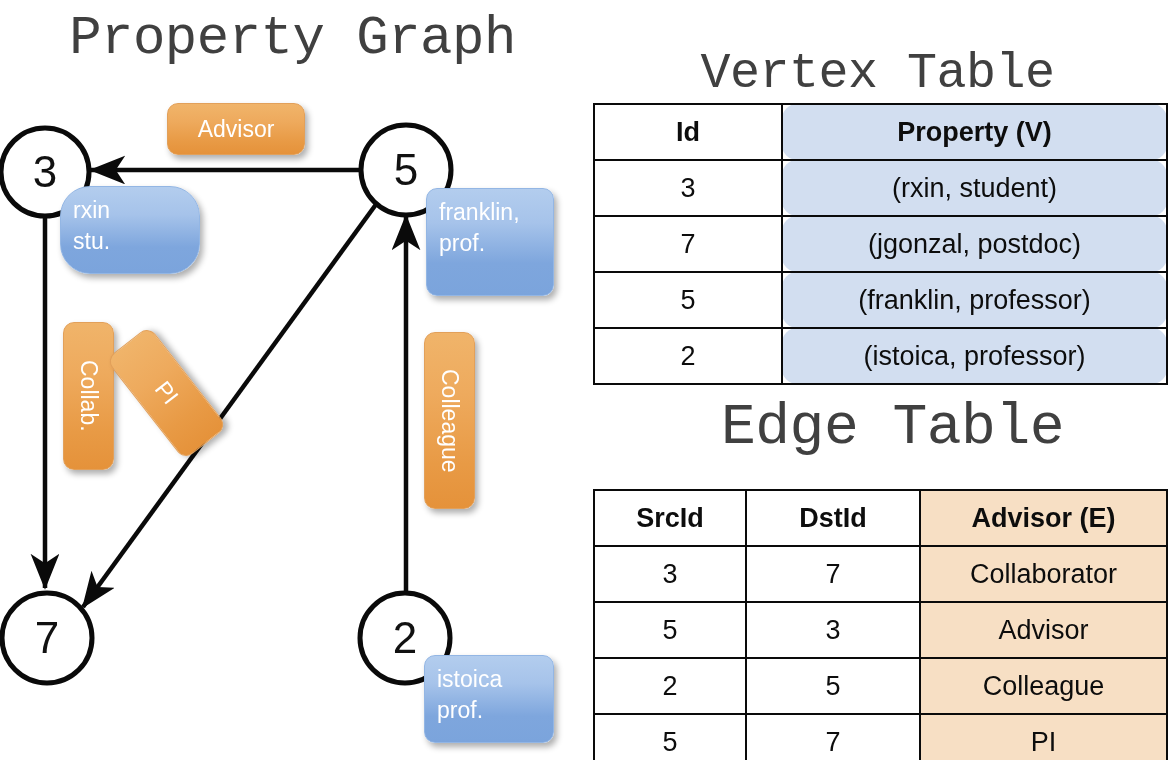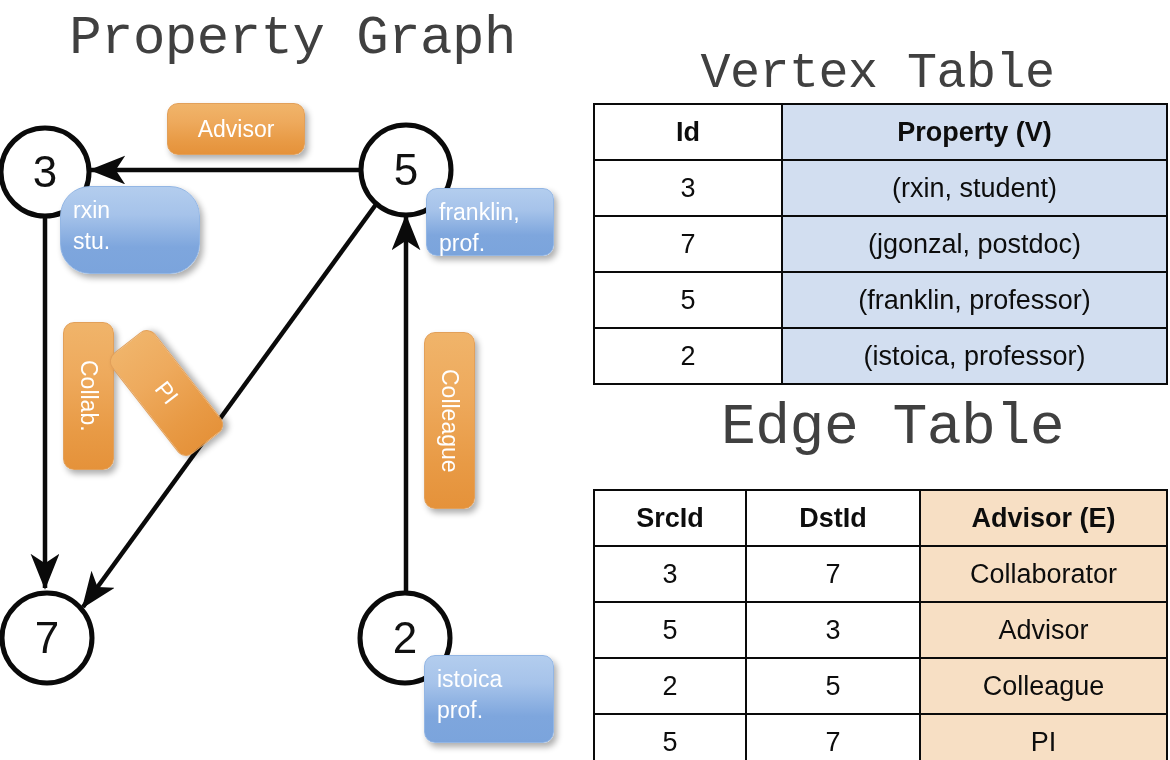--- a/index.html
+++ b/index.html
@@ -116,21 +116,21 @@
     color: #0d0d0d;
     padding: 0;
     height: 54px;
     vertical-align: middle;
     margin-top: 6px;
   }
   .data-table th {
     font-weight: bold;
     font-size: 27px;
   }
-  .cell-blue { background: #d2def0; }
+  .cell-blue { background: #d2def0; border-radius: 15px; }
   .cell-orange { background: #f7dfc4; }
   .sep-col { border-left: 4px solid #0a0a0a; }
 
   #vertex-table { left: 593px; top: 103px; width: 573px; }
   #edge-table  { left: 593px; top: 489px; width: 573px; }
 </style>
 </head>
 <body>
 
 <div class="title" id="title-property-graph">Property Graph</div>
@@ -163,21 +163,21 @@
   <div class="node-label" style="left:15px; top:150px;">3</div>
   <div class="node-label" style="left:376px; top:148px;">5</div>
   <div class="node-label" style="left:17px; top:616px;">7</div>
   <div class="node-label" style="left:375px; top:616px;">2</div>
 
   <div class="prop-box prop-blue" style="left:60px; top:186px; width:140px; height:88px;border-radius:30px;">
     <div>rxin</div>
     <div>stu.</div>
   </div>
 
-  <div class="prop-box prop-blue" style="left:426px; top:188px; width:128px; height:68px;">
+  <div class="prop-box prop-blue" style="left:426px; top:188px; width:128px; height:108px;">
     <div>franklin,</div>
     <div>prof.</div>
   </div>
 
 
   <div class="prop-box prop-blue" style="left:424px; top:655px; width:130px; height:88px;padding-left:12px;">
     <div>istoica</div>
     <div>prof.</div>
   </div>
 

